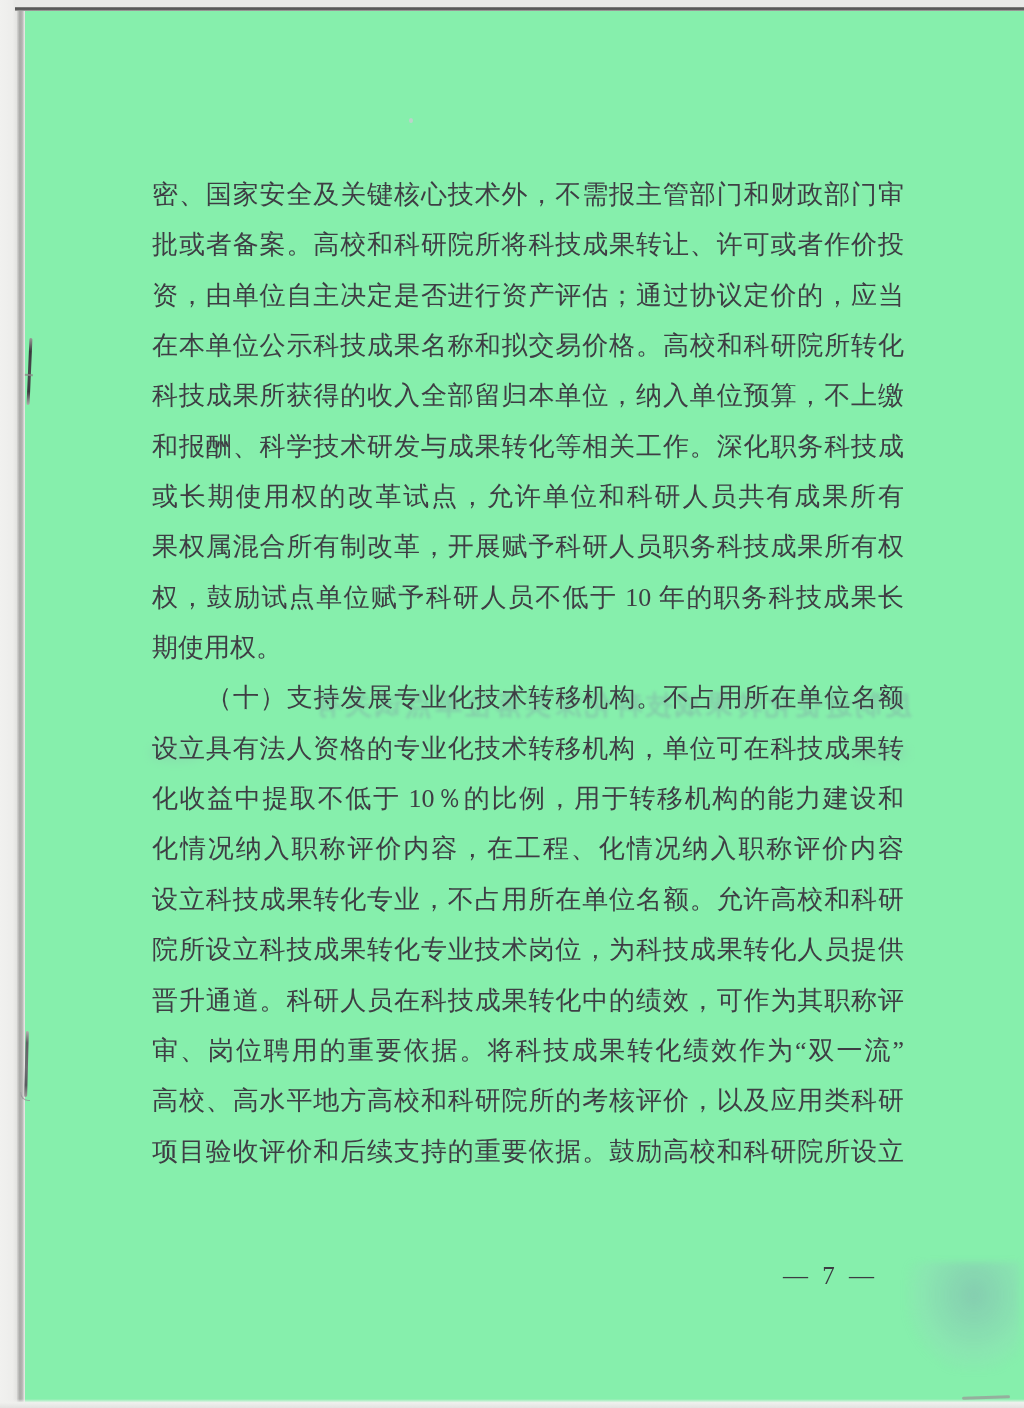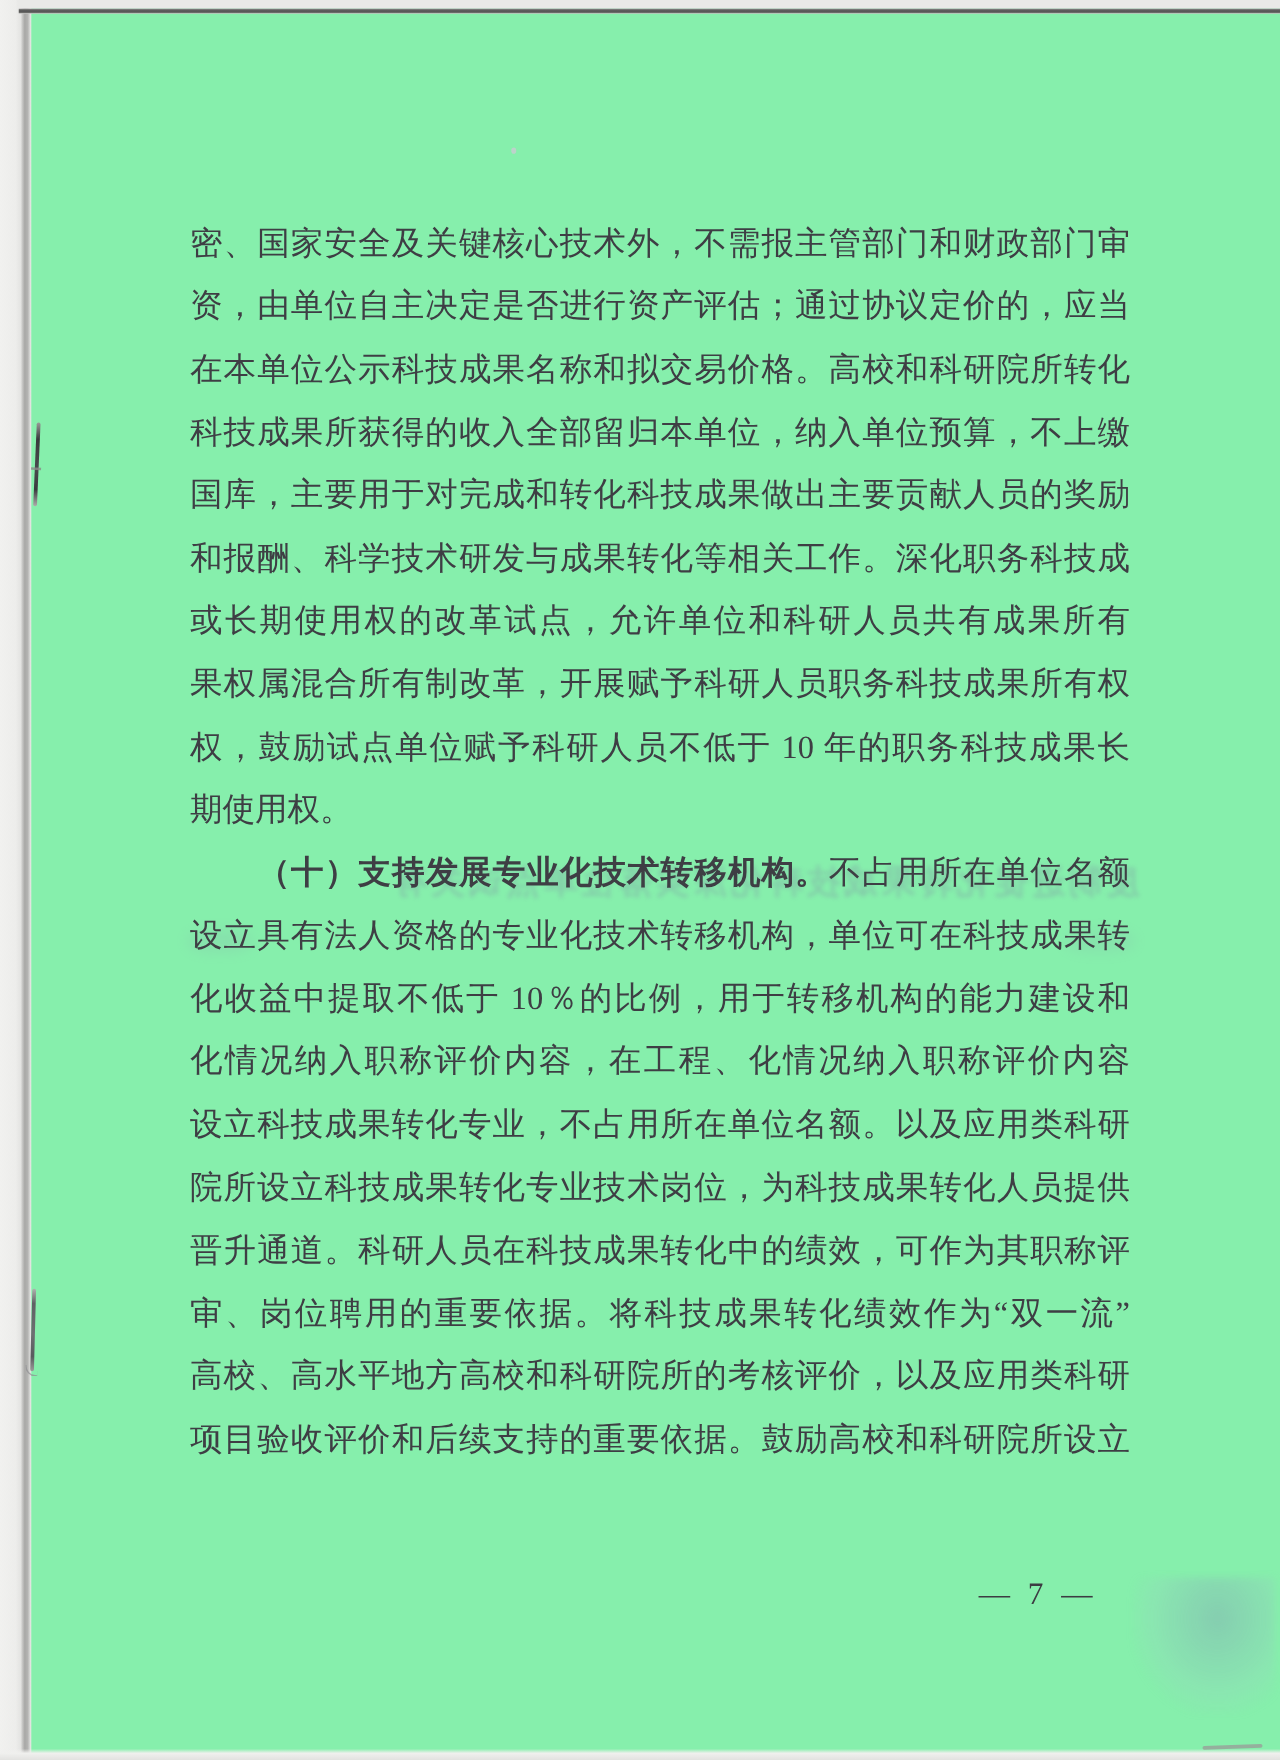--- a/index.html
+++ b/index.html
@@ -88,21 +88,21 @@
     position: absolute; left: 152px; top: 170px; width: 752px;
     color: #3e3e44;
   }
   .line {
     height: 50.35px; line-height: 50.35px; font-size: 26px;
     text-align: justify; text-align-last: justify;
     white-space: normal;
   }
   .line.short { text-align-last: left; }
   .line.indent { text-indent: 54px; }
-  .bold { font-weight: bold; }
+  .bold { font-weight: normal; }
   .page-number {
     position: absolute; right: 146px; top: 1262px;
     font-size: 25px; letter-spacing: 4px; color: #3c3c42;
   }
 </style>
 </head>
 <body>
 
 <div class="page">
 
@@ -117,34 +117,34 @@
   <div class="staple staple-2"></div>
 
   <div class="ghost-line">度制进促化转果成技科化深实落位单点试关有</div>
   <div class="ghost-blob b1"></div>
   <div class="ghost-blob b2"></div>
   <div class="ghost-corner"></div>
   <div class="speck"></div>
 
   <div class="textblock">
     <div class="line">密、国家安全及关键核心技术外，不需报主管部门和财政部门审</div>
+    <div class="line">批或者备案。高校和科研院所将科技成果转让、许可或者作价投</div>
     <div class="line">资，由单位自主决定是否进行资产评估；通过协议定价的，应当</div>
     <div class="line">在本单位公示科技成果名称和拟交易价格。高校和科研院所转化</div>
     <div class="line">科技成果所获得的收入全部留归本单位，纳入单位预算，不上缴</div>
-    <div class="line">国库，主要用于对完成和转化科技成果做出主要贡献人员的奖励</div>
     <div class="line">和报酬、科学技术研发与成果转化等相关工作。深化职务科技成</div>
     <div class="line">或长期使用权的改革试点，允许单位和科研人员共有成果所有</div>
     <div class="line">果权属混合所有制改革，开展赋予科研人员职务科技成果所有权</div>
     <div class="line">权，鼓励试点单位赋予科研人员不低于 10 年的职务科技成果长</div>
     <div class="line short">期使用权。</div>
     <div class="line indent"><span class="bold">（十）支持发展专业化技术转移机构。</span><span>不占用所在单位名额</span></div>
     <div class="line">设立具有法人资格的专业化技术转移机构，单位可在科技成果转</div>
     <div class="line">化收益中提取不低于 10％的比例，用于转移机构的能力建设和</div>
     <div class="line">化情况纳入职称评价内容，在工程、化情况纳入职称评价内容</div>
-    <div class="line">设立科技成果转化专业，不占用所在单位名额。以及应用类科研</div>
+    <div class="line">设立科技成果转化专业，不占用所在单位名额。允许高校和科研</div>
     <div class="line">院所设立科技成果转化专业技术岗位，为科技成果转化人员提供</div>
     <div class="line">晋升通道。科研人员在科技成果转化中的绩效，可作为其职称评</div>
     <div class="line">审、岗位聘用的重要依据。将科技成果转化绩效作为“双一流”</div>
     <div class="line">高校、高水平地方高校和科研院所的考核评价，以及应用类科研</div>
     <div class="line">项目验收评价和后续支持的重要依据。鼓励高校和科研院所设立</div>
   </div>
 
   <div class="page-number">— 7 —</div>
 
 </div>

